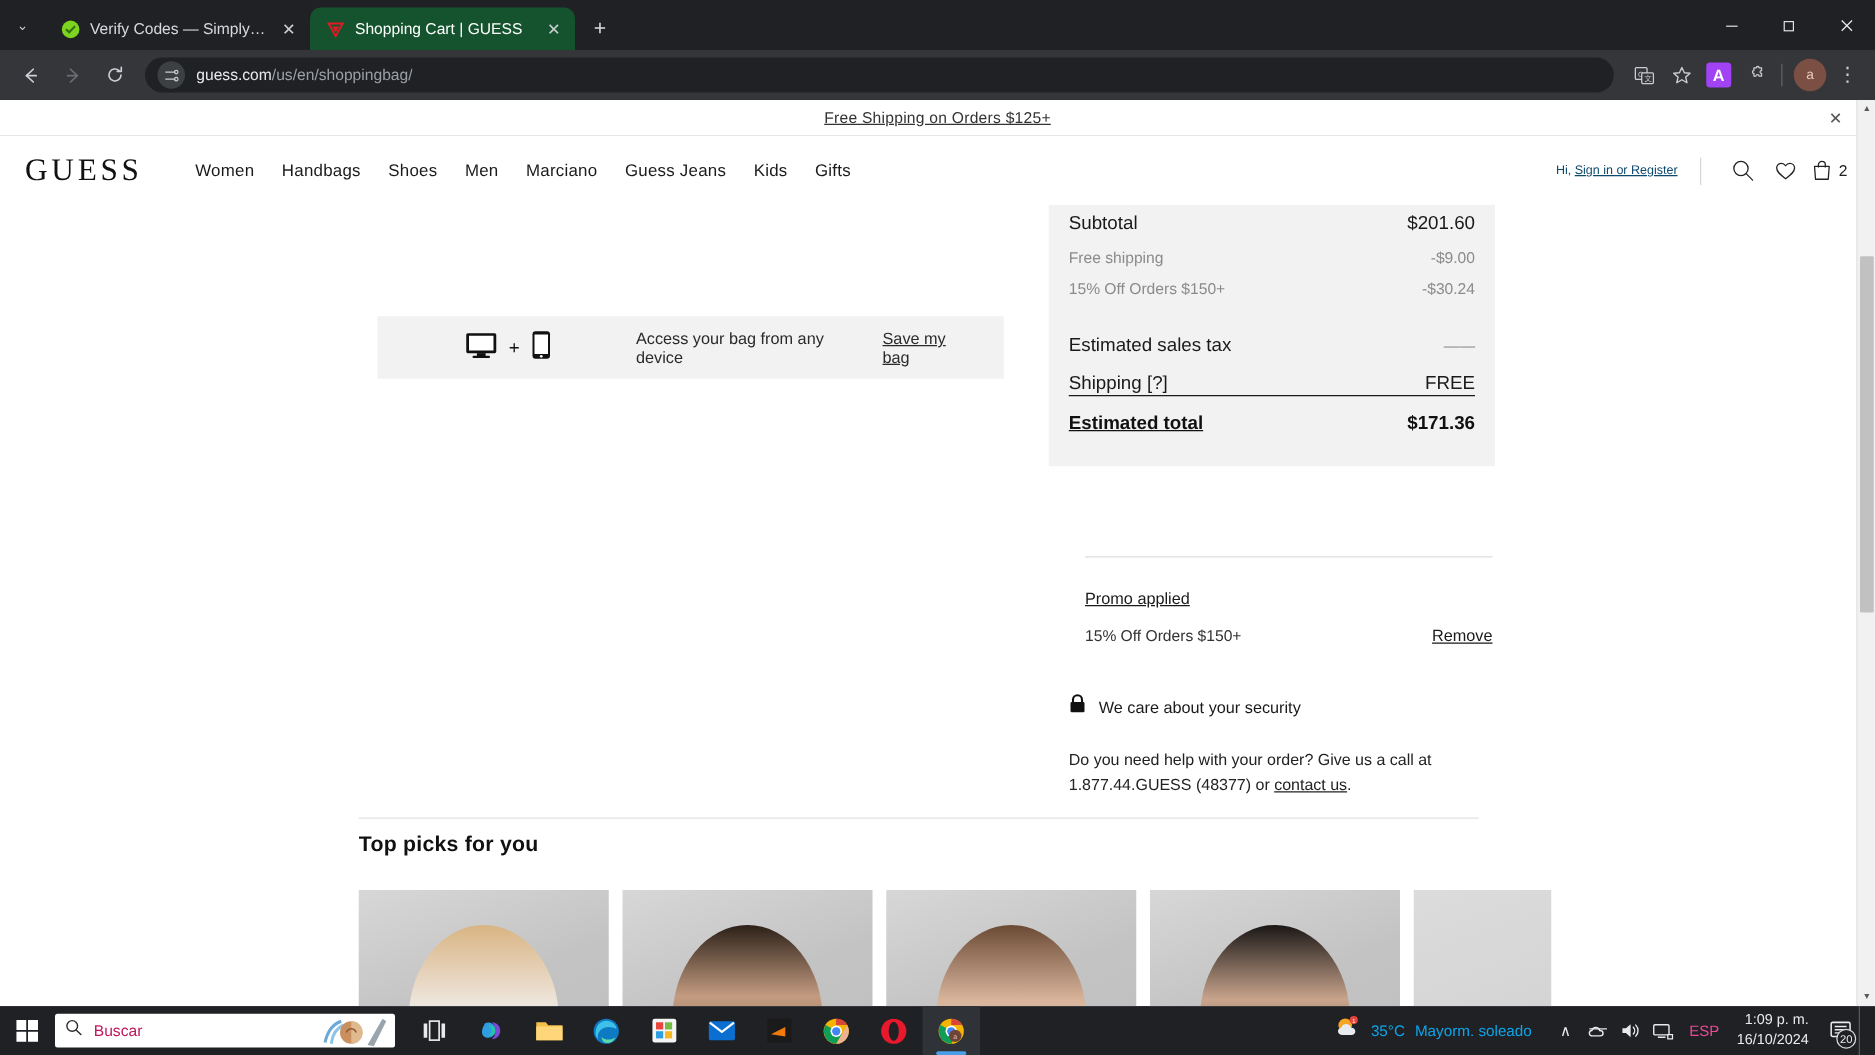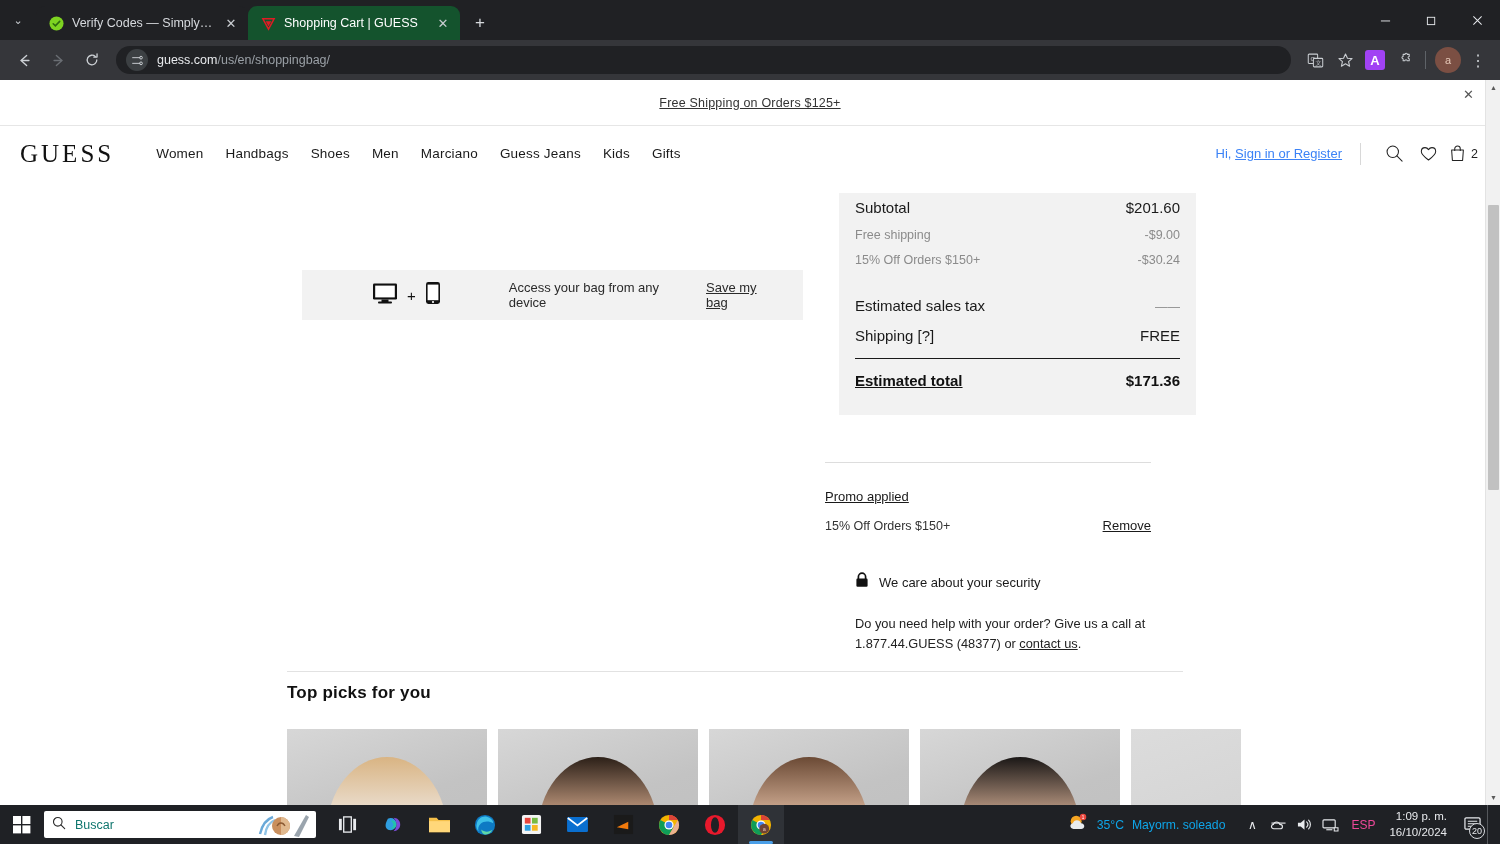--- a/index.html
+++ b/index.html
@@ -67,75 +67,75 @@
                  display:flex;align-items:center;justify-content:center; color:#e6c9b8; font-size:11px; }
 
   
   .viewport {
     position: absolute; top: 80px; left: 0; width: 1500px; height: 725px;
     background: #fff; overflow: hidden;
   }
 
   
   .promo-bar {
-    position: relative; height: 46px; background: #fff;
+    position: relative; height: 29px; background: #fff;
     display: flex; align-items: center; justify-content: center;
     border-bottom: 1px solid #e6e6e6;
   }
   .promo-text { font-size: 12.5px; color: #333; text-decoration: underline; letter-spacing: .2px; }
   .promo-close { position:absolute; right: 26px; top: 7px; font-size: 13px; color:#555; }
 
   
   .site-header {
     height: 55px; background:#fff; display:flex; align-items:center;
     padding: 0 22px 0 20px; position: relative;
   }
   .brand { font-family: "Liberation Serif", serif; font-size: 25px; letter-spacing: 3px;
            color:#111; font-weight: 400; margin-right: 42px; }
   .nav { display: flex; align-items:center; gap: 22px; }
   .nav-item { font-size: 13.5px; color: #1a1a1a; letter-spacing: .2px; }
   .header-right { margin-left: auto; display:flex; align-items:center; gap: 0; }
-  .hi-text { font-size: 13px; color:#3b82f6; margin-right: 18px; }
+  .hi-text { font-size: 10px; color:#0c4a6e; margin-right: 18px; }
   .hi-text u { text-decoration: underline; }
   .hdr-divider { width:1px; height:22px; background:#d8d8d8; margin: 0 16px 0 0; }
   .hdr-icon { width: 34px; height: 30px; display:flex;align-items:center;justify-content:center; }
   .bag-count { font-size: 12.5px; color:#222; margin-left: 2px; }
 
   
   .content { position: relative; height: 641px; background:#fff; }
 
   .savebag-banner {
     position: absolute; left: 302px; top: 89px; width: 501px; height: 50px;
     background: #f2f2f2; display:flex; align-items:center; padding: 0 22px;
   }
   .sb-icons { display:flex; align-items:center; gap: 9px; margin-left: 48px; }
   .sb-plus { font-size: 15px; color:#111; }
   .sb-text { font-size: 13px; color:#2a2a2a; margin-left: 68px; }
   .sb-link { font-size: 13px; color:#2a2a2a; text-decoration: underline; margin-left: 8px; }
 
   
   .summary {
-    position: absolute; left: 839px; top: 12px; width: 357px; background:#f2f2f2;
+    position: absolute; left: 839px; top: 0; width: 357px; background:#f2f2f2;
     padding: 0 16px 26px 16px;
   }
   .sum-row { display:flex; justify-content:space-between; align-items:baseline; }
   .sum-row.r1 { padding-top: 6px; padding-bottom: 12px; }
   .sum-row.r2 { padding-bottom: 11px; }
   .sum-row.r3 { padding-bottom: 30px; }
   .sum-row.r4 { padding-bottom: 13px; }
-  .sum-row.r5 { padding-bottom: 13px; }
+  .sum-row.r5 { }
   .lbl-lg { font-size: 15px; color:#1a1a1a; }
   .val-lg { font-size: 15px; color:#1a1a1a; }
   .lbl-sm { font-size: 12.5px; color:#8b8b8b; }
   .val-sm { font-size: 12.5px; color:#8b8b8b; }
   .sum-divider { height: 1px; background:#1a1a1a; margin: 1px 0 13px 0; }
   .lbl-total { font-size: 15px; color:#111; font-weight: bold; text-decoration: underline; }
   .val-total { font-size: 15px; color:#111; font-weight: bold; }
 
-  .promo-block { position: absolute; left: 825px; top: 281px; width: 326px; }
+  .promo-block { position: absolute; left: 868px; top: 281px; width: 326px; }
   .promo-rule { height: 1px; background: #ddd; margin-bottom: 24px; }
   .promo-applied { font-size: 13px; color:#1a1a1a; text-decoration: underline; display:inline-block; }
   .promo-line { display:flex; justify-content:space-between; align-items:baseline; margin-top: 13px; }
   .promo-code { font-size: 12.5px; color:#333; }
   .promo-remove { font-size: 13px; color:#1a1a1a; text-decoration: underline; }
 
   .security { position: absolute; left: 855px; top: 391px; width: 330px; }
   .sec-row { display:flex; align-items:center; gap: 10px; }
   .sec-text { font-size: 13px; color:#1a1a1a; }
   .help-text { font-size: 12.8px; color:#222; line-height: 1.55; margin-top: 22px; }
@@ -168,21 +168,21 @@
   
   .taskbar {
     position:absolute; left:0; bottom:0; width:1500px; height:39px;
     background:#1f2125; display:flex; align-items:center;
   }
   .start { width: 44px; height:39px; display:flex;align-items:center;justify-content:center; }
   .search-box {
     width: 272px; height: 27px; background:#fff; border-radius:2px;
     display:flex; align-items:center; padding:0 8px; position:relative; overflow:hidden;
   }
-  .search-ph { font-size: 12.5px; color:#0f766e; margin-left: 9px; }
+  .search-ph { font-size: 12.5px; color:#be185d; margin-left: 9px; }
   .tb-apps { display:flex; align-items:center; gap: 0; margin-left: 8px; }
   .tbapp { width: 46px; height: 39px; display:flex; align-items:center; justify-content:center; position:relative;}
   .tbapp.active { background:#2f3237; }
   .tbapp .underline { position:absolute; bottom:0; left:11px; width:24px; height:3px; background:#4a9fe8; border-radius:2px;}
   .tray { margin-left:auto; display:flex; align-items:center; gap: 0; padding-right: 8px; }
   .weather { display:flex; align-items:center; gap:8px; margin-right: 14px; }
   .weather-txt { font-size: 12.2px; color:#0ea5e9; }
   .tray-ic { width: 26px; height: 39px; display:flex;align-items:center;justify-content:center; color:#e8eaed; font-size:12px;}
   .tray-lang { font-size: 12px; color:#ec4899; padding: 0 8px; }
   .clock { font-size: 11.5px; color:#e8eaed; line-height:1.35; text-align:right; padding: 0 10px 0 6px;}

